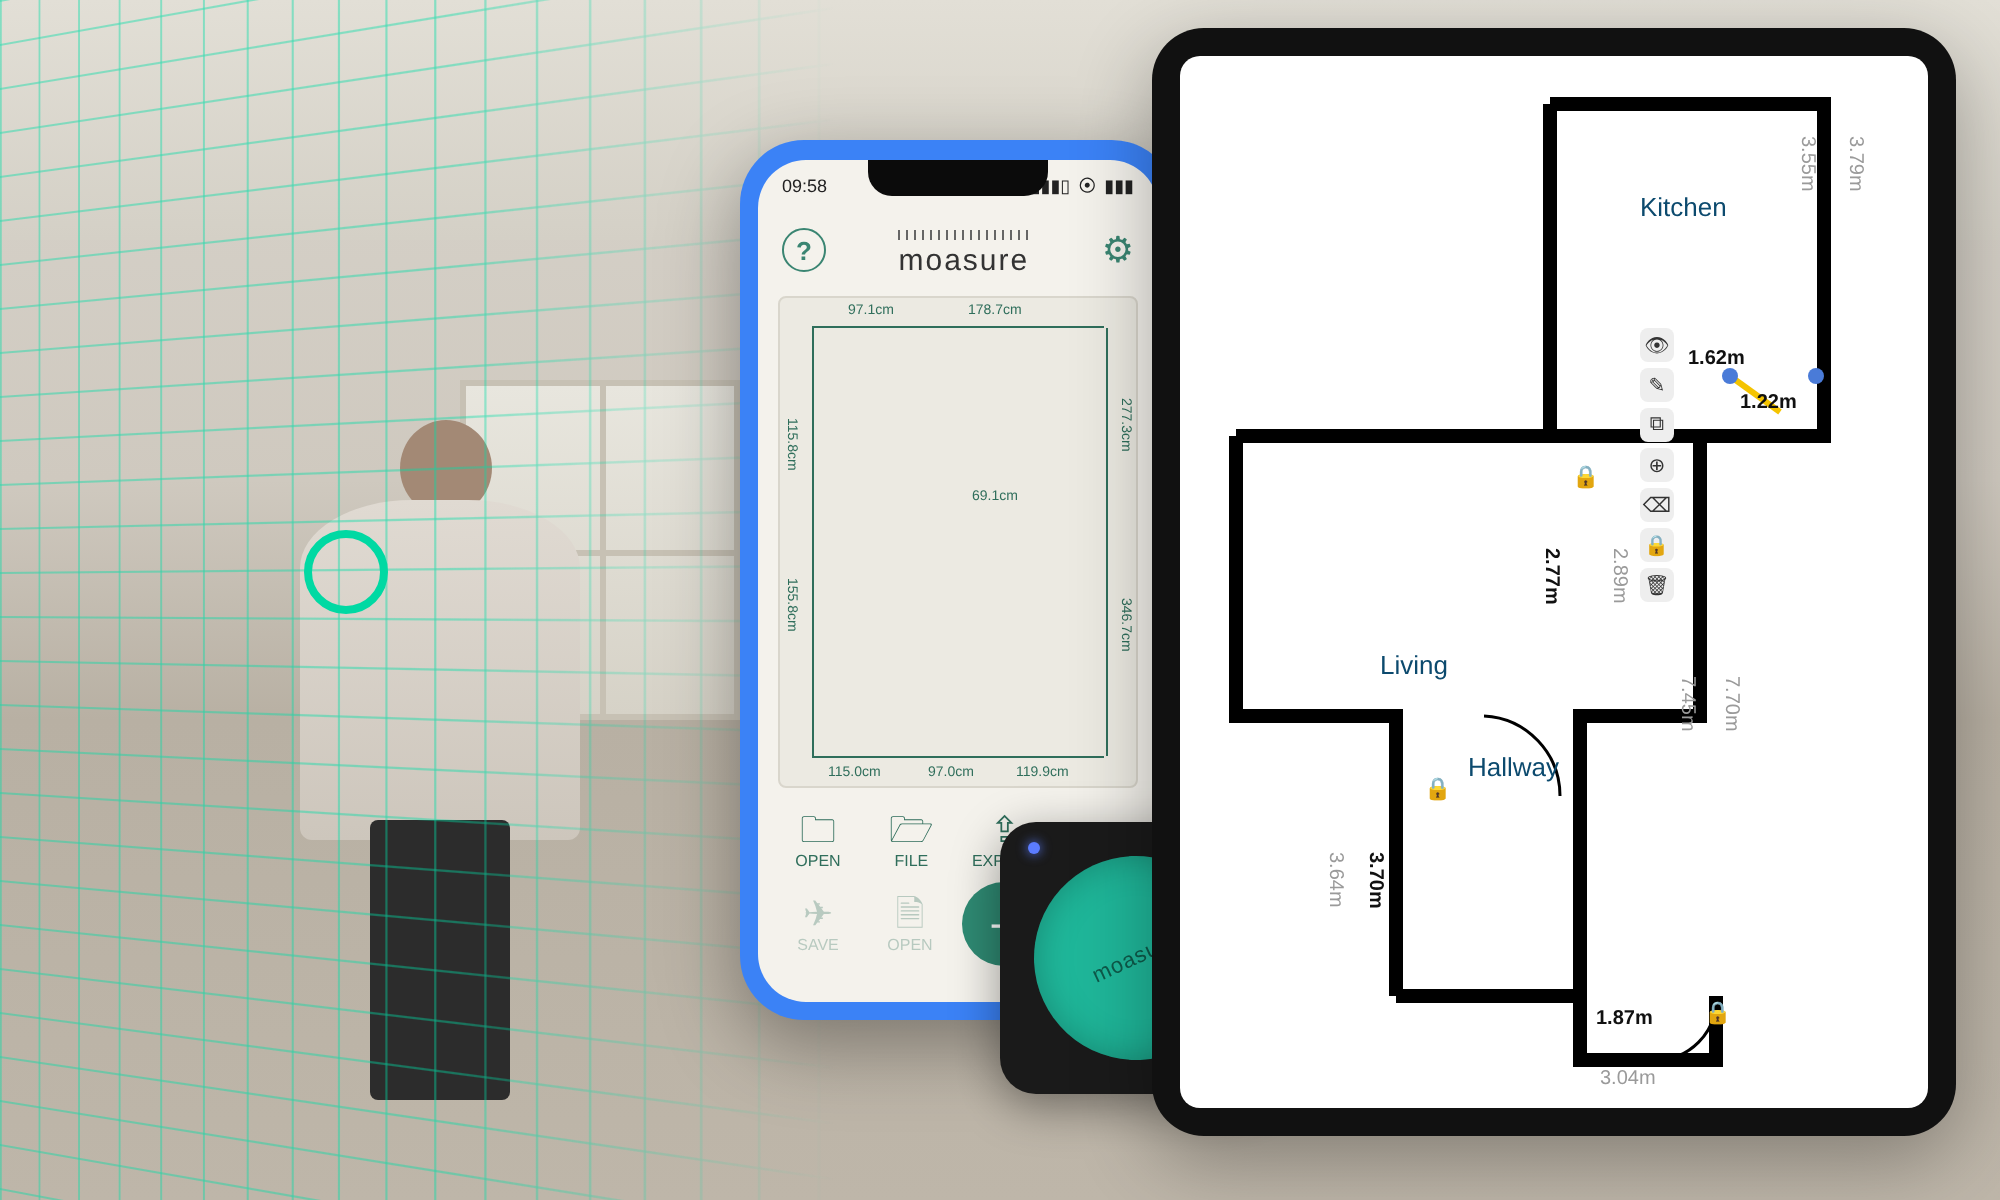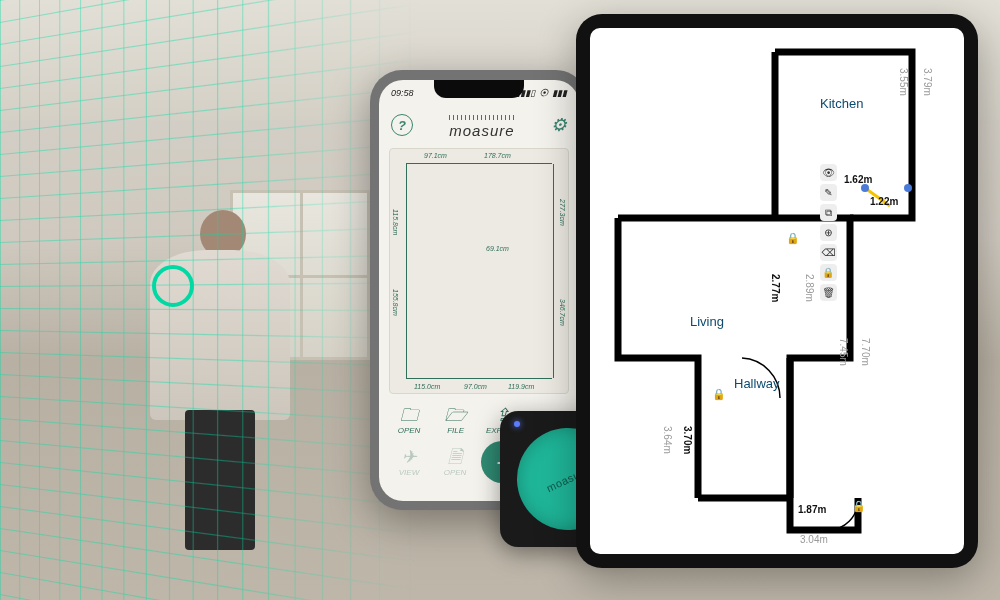--- a/index.html
+++ b/index.html
@@ -37,23 +37,22 @@
       pointer-events:none;
     }
     .hand-cursor {
       position:absolute; left:152px; top:265px; width:42px; height:42px;
       border:4px solid #00d9a3; border-radius:50%;
     }
 
     
     .phone {
       position:absolute; left:370px; top:70px; width:218px; height:440px;
-      background:#737373; border-radius:32px; padding:10px 9px 9px;
+      background:#3b82f6; border-radius:32px; padding:10px 9px 9px;
       box-shadow:0 12px 40px rgba(0,0,0,.35);
-      font-style:italic;
     }
     .phone-screen {
       position:relative; width:100%; height:100%; background:#f4f2ec; border-radius:24px; overflow:hidden;
       display:flex; flex-direction:column;
     }
     .notch { position:absolute; top:0; left:50%; transform:translateX(-50%); width:90px; height:18px; background:#0b0b0b; border-radius:0 0 12px 12px; z-index:3; }
     .phone-statusbar { height:26px; display:flex; justify-content:space-between; align-items:center; padding:0 12px; font-size:9px; color:#222; }
     .phone-statusbar .right { display:flex; gap:4px; }
     .phone-header { height:38px; display:flex; align-items:center; justify-content:space-between; padding:0 12px; }
     .phone-header .brand { font-size:15px; letter-spacing:1px; color:#333; position:relative; top:2px; }
@@ -165,21 +164,21 @@
           </div>
         <div class="tb-btn">
             <span class="ic">⇪</span>
             <span>EXPORT</span>
           </div>
         <span style="width:40px"></span>
       </div>
       <div class="tb-row">
         <div class="tb-btn dim-off">
             <span class="ic">✈</span>
-            <span>VIEW</span>
+            <span>SAVE</span>
           </div>
         <div class="tb-btn dim-off">
             <span class="ic">🗎</span>
             <span>OPEN</span>
           </div>
         <div class="fab">
             <span>＋</span>
           </div>
         <span style="width:40px"></span>
       </div>
@@ -211,21 +210,21 @@
 
       <path d="M152 330 A40 40 0 0 1 190 370" fill="none" stroke="#000" stroke-width="1.5"></path>
       <path d="M238 502 A30 30 0 0 0 268 472" fill="none" stroke="#000" stroke-width="1.5"></path>
 
       <path d="M275 160 L300 178" stroke="#f5c400" stroke-width="3" fill="none"></path>
       <circle cx="275" cy="160" r="4" fill="#4a7bd8"></circle>
       <circle cx="318" cy="160" r="4" fill="#4a7bd8"></circle>
     </svg>
 
     <span class="fp-label" style="top:68px;left:230px">Kitchen</span>
-    <span class="fp-label" style="top:286px;left:100px">Living</span>
+    <span class="fp-label" style="top:297px;left:100px">Living</span>
     <span class="fp-label" style="top:348px;left:144px">Hallway</span>
 
     <span class="fp-dim" style="top:40px;left:308px;writing-mode:vertical-rl">3.55m</span>
     <span class="fp-dim" style="top:40px;left:332px;writing-mode:vertical-rl">3.79m</span>
     <span class="fp-dim b" style="top:146px;left:254px">1.62m</span>
     <span class="fp-dim b" style="top:168px;left:280px">1.22m</span>
     <span class="fp-dim b" style="top:246px;left:180px;writing-mode:vertical-rl">2.77m</span>
     <span class="fp-dim" style="top:246px;left:214px;writing-mode:vertical-rl">2.89m</span>
     <span class="fp-dim" style="top:310px;left:248px;writing-mode:vertical-rl">7.45m</span>
     <span class="fp-dim" style="top:310px;left:270px;writing-mode:vertical-rl">7.70m</span>

